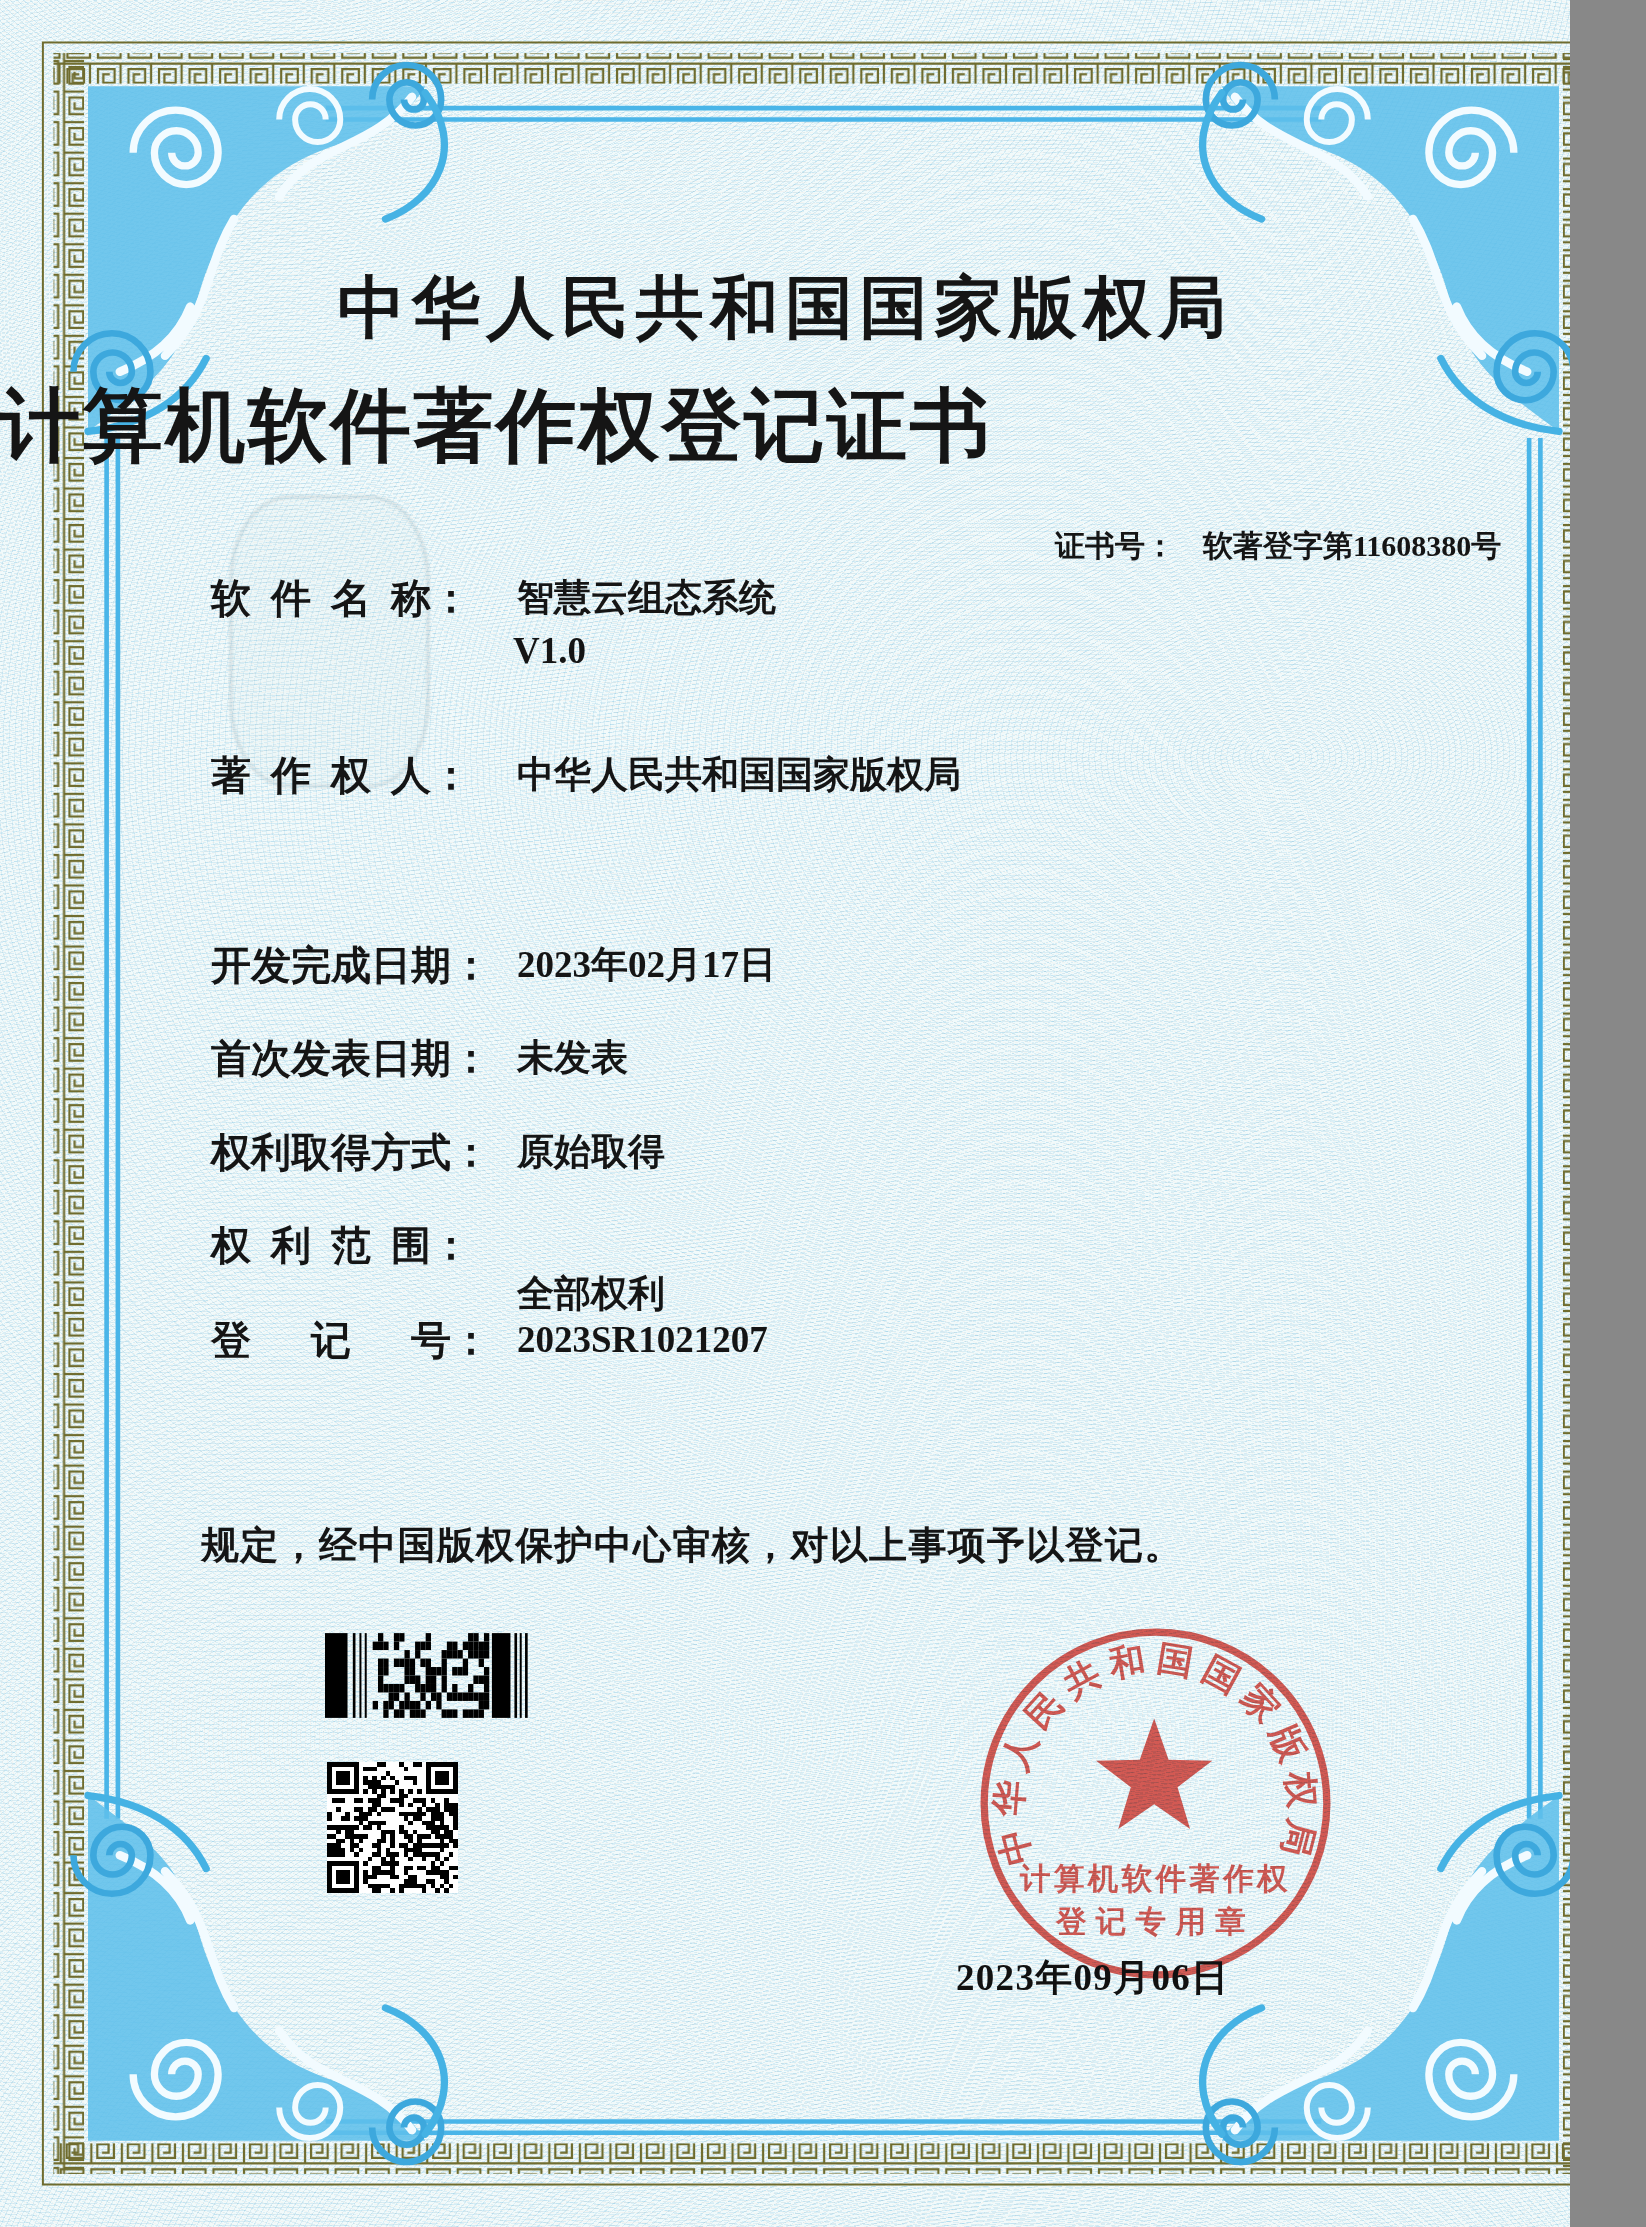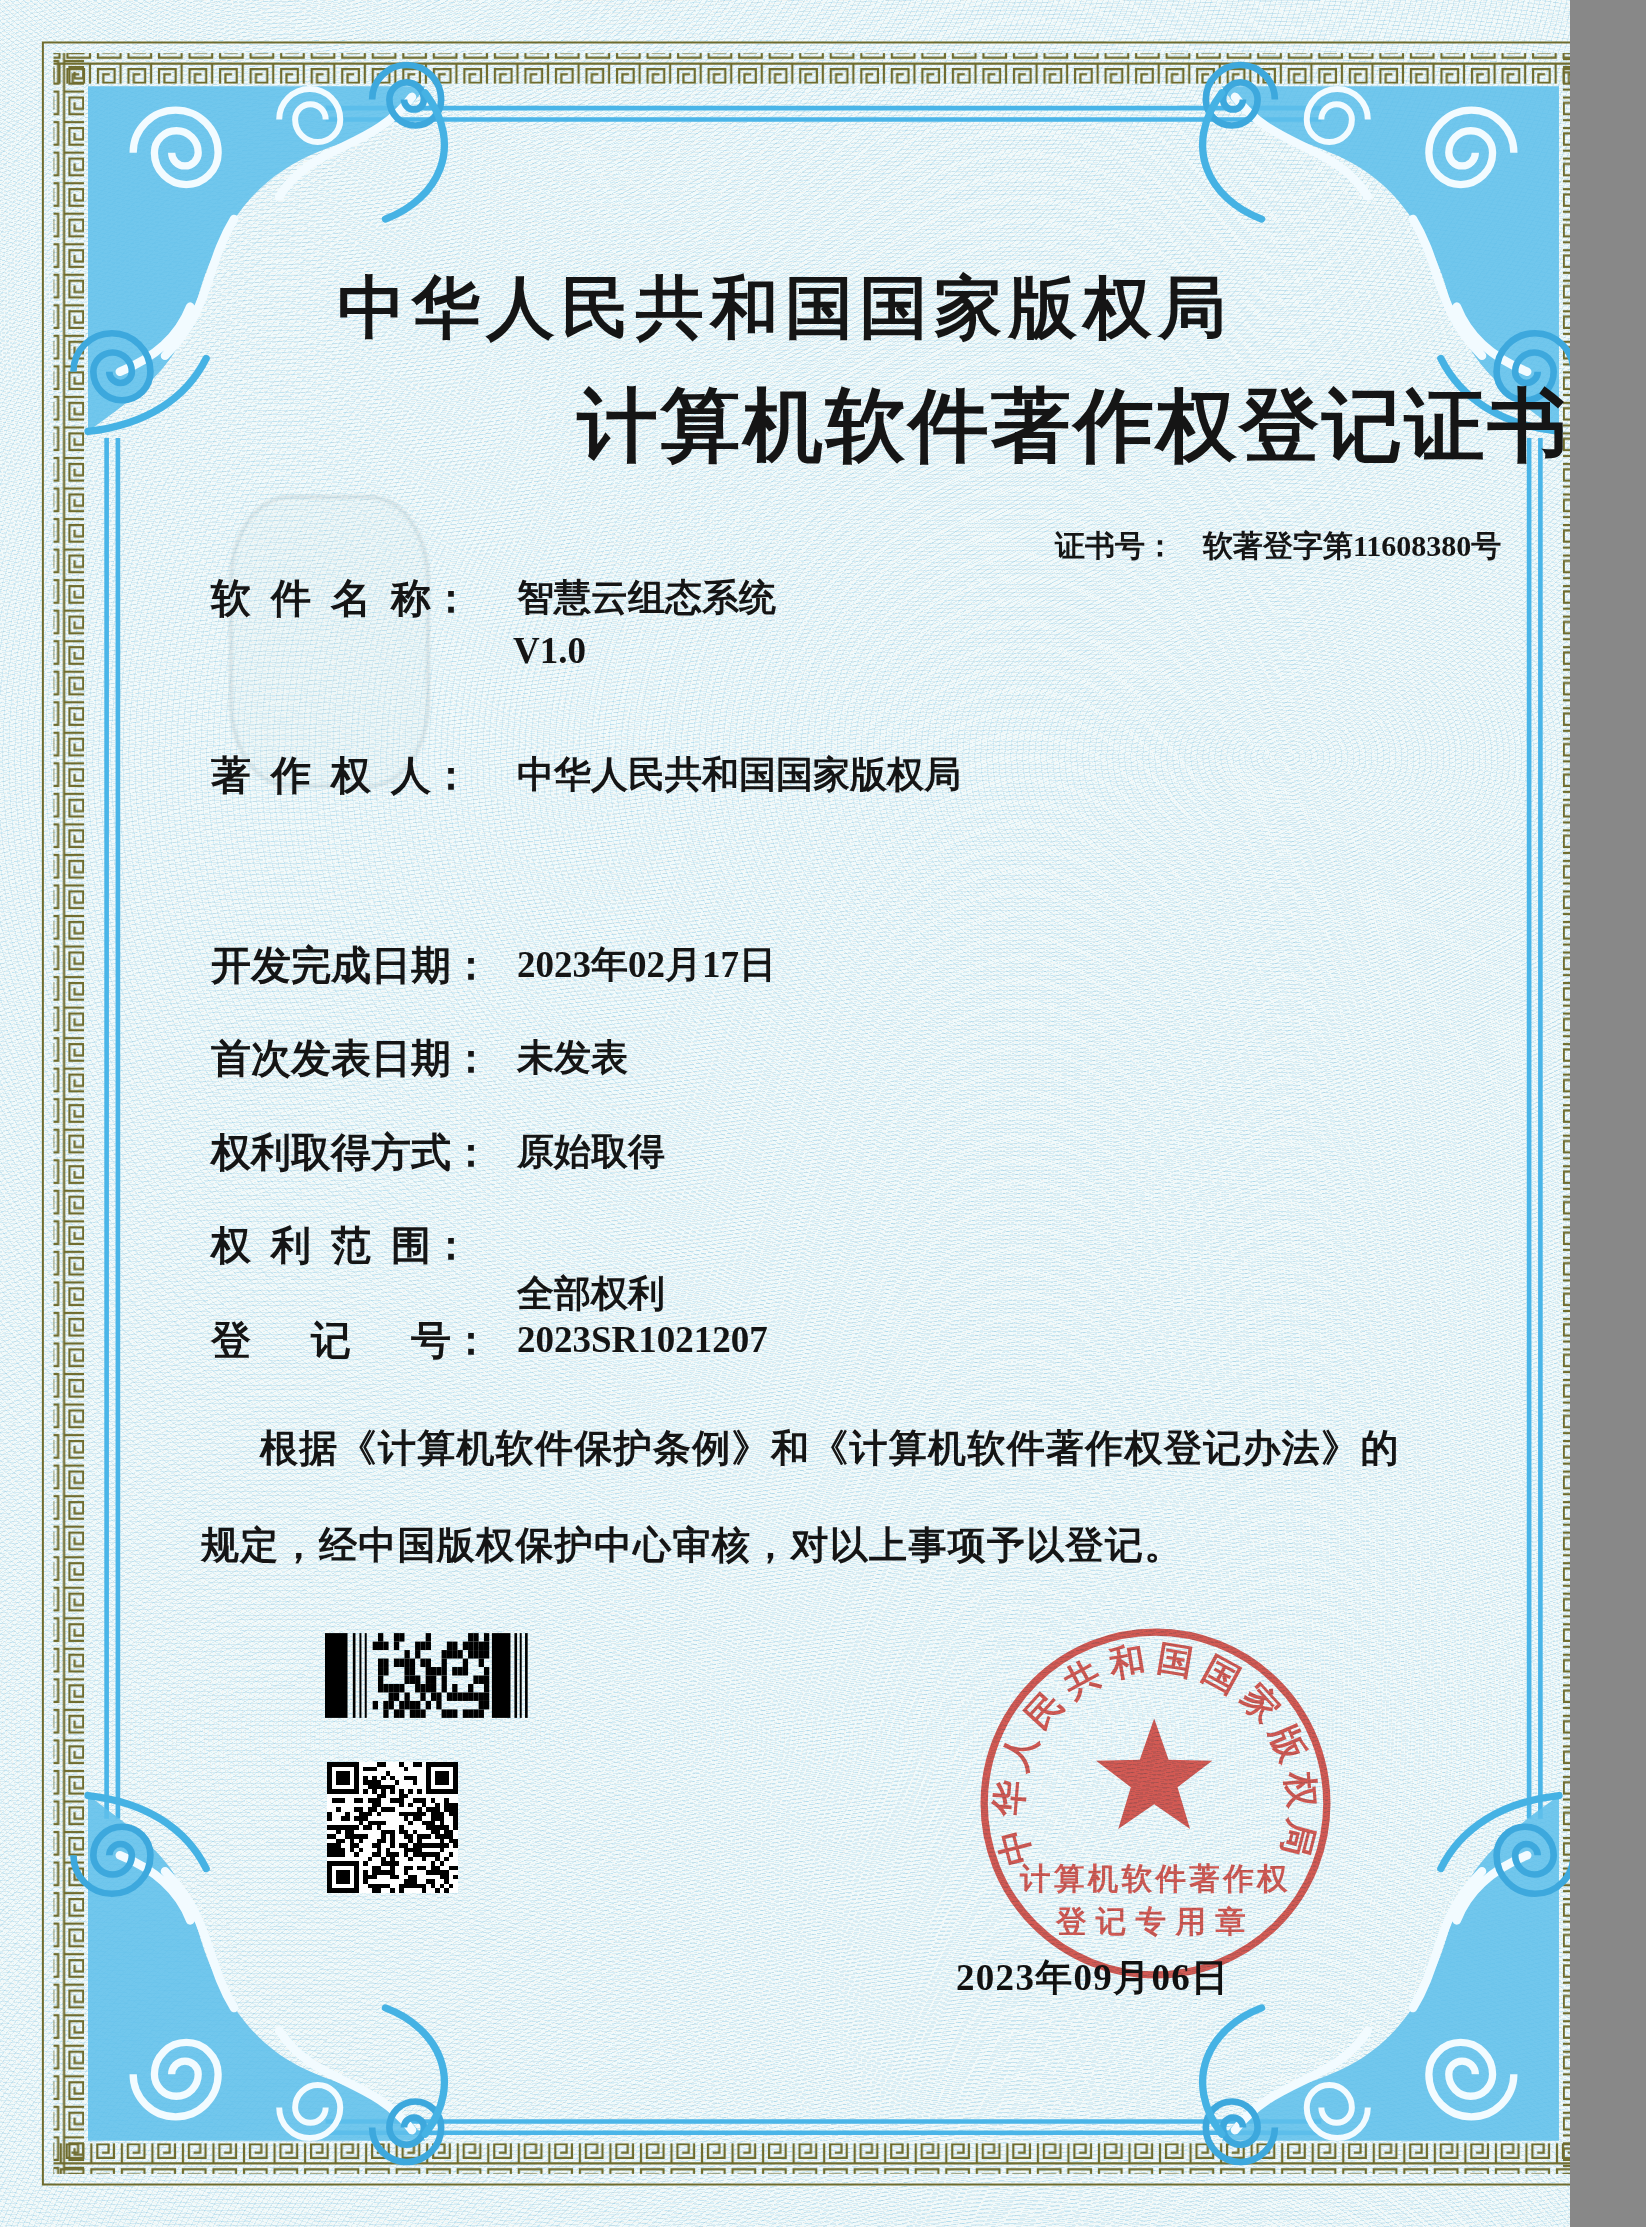--- a/index.html
+++ b/index.html
@@ -9,21 +9,21 @@
     background-color:#f1fafb;
     background-image:
       repeating-radial-gradient(598px 412px at 18% -6%, rgba(70,165,210,.16) 0 1px, transparent 1px 5.3px),
       repeating-radial-gradient(664px 465px at 82% 34%, rgba(70,165,210,.12) 0 1px, transparent 1px 6px),
       repeating-radial-gradient(730px 531px at 40% 78%, rgba(235,150,110,.06) 0 1px, transparent 1px 4.6px),
       repeating-radial-gradient(598px 432px at 65% 110%, rgba(70,165,210,.14) 0 1px, transparent 1px 5.3px);
   }
   .layer{position:absolute;left:0;top:0;pointer-events:none;}
   .txt{position:absolute;color:#151515;white-space:pre;line-height:1;}
   .authority{left:0;top:274px;width:100%;text-align:center;font-size:68px;font-weight:bold;letter-spacing:6.6px;}
-  .maintitle{left:0;top:386px;width:100%;text-align:right;font-size:80px;font-weight:bold;letter-spacing:2.7px;}
+  .maintitle{left:0;top:386px;width:100%;text-align:left;font-size:80px;font-weight:bold;letter-spacing:2.7px;}
   .certno{left:1025px;top:501px;font-size:30px;font-weight:bold;}
   .certno .gap{display:inline-block;width:28px;}
   .flabel{position:absolute;left:211px;font-size:40px;font-weight:bold;white-space:pre;color:#151515;line-height:1;}
   .fvalue{position:absolute;left:517px;font-size:37px;font-weight:bold;white-space:pre;color:#151515;line-height:1;}
   .st{position:absolute;font-size:38px;font-weight:bold;color:#151515;letter-spacing:1.3px;line-height:1;white-space:pre;margin:0;}
   .date{position:absolute;left:956px;top:1953px;width:398px;text-align:left;font-size:37px;font-weight:bold;color:#111;letter-spacing:1.3px;z-index:6;}
   .emboss{position:absolute;left:229px;top:495px;width:193px;height:285px;border:4.6px solid rgba(150,175,182,.22);
           border-radius:60px/86px;background:rgba(205,225,230,.10);filter:blur(1.3px);z-index:0;}
   .sealsvg{position:absolute;left:943px;top:1589px;z-index:5;mix-blend-mode:multiply;opacity:.93;}
   .codes{position:absolute;z-index:2;}
@@ -103,21 +103,20 @@
 
   <span class="flabel" style="top:1133px">权利取得方式：</span>
   <span class="fvalue" style="top:1133px">原始取得</span>
 
   <span class="flabel" style="top:1226px">权 利 范 围：</span>
   <span class="fvalue" style="top:1275px">全部权利</span>
 
   <span class="flabel" style="top:1321px">登  记  号：</span>
   <span class="fvalue" style="top:1321px">2023SR1021207</span>
 
-  <p class="st" style="left:260px;top:1429px">根据《计算机软件保护条例》和《计算机软件著作权登记办法》的</p>
   <p class="st" style="left:201px;top:1526px">规定，经中国版权保护中心审核，对以上事项予以登记。</p>
 
   <svg id="barcode" class="codes" style="left:325px;top:1633px" width="204" height="85" viewBox="0 0 308 128">
       <rect x="0" y="0" width="34" height="128" fill="#000"></rect>
       <rect x="42" y="0" width="4" height="128" fill="#000"></rect>
       <rect x="52" y="0" width="3" height="128" fill="#000"></rect>
       <rect x="60" y="0" width="3" height="128" fill="#000"></rect>
       <rect x="72" y="12.8" width="8" height="12.8" fill="#000"></rect>
       <rect x="72" y="102.4" width="8" height="12.8" fill="#000"></rect>
       <rect x="80" y="0" width="8" height="12.8" fill="#000"></rect>

